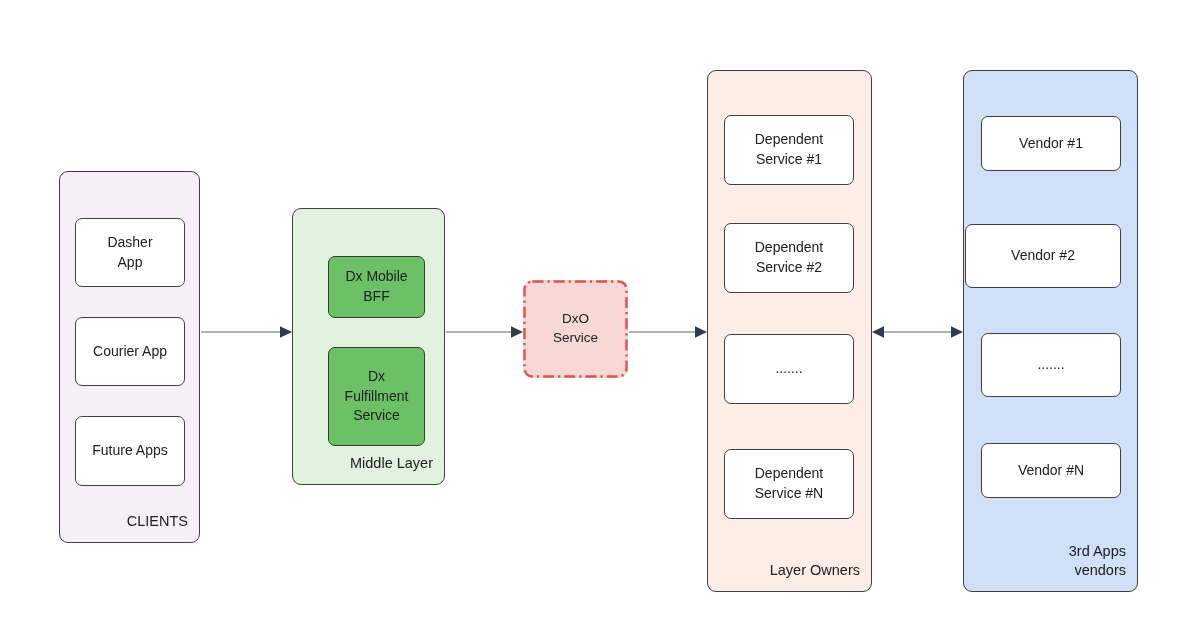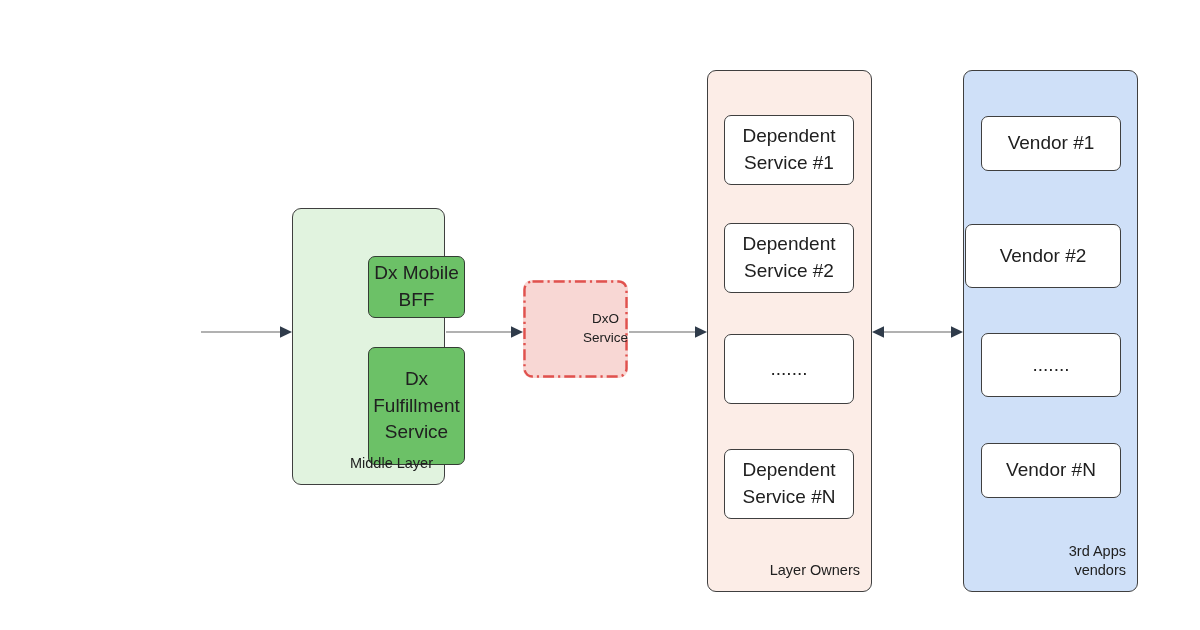--- a/index.html
+++ b/index.html
@@ -28,51 +28,51 @@
     position: absolute;
     background: var(--node_bg, #ffffff);
     border: 1.4px solid var(--edge, #3f3f3f);
     border-radius: 7px;
     box-sizing: border-box;
     display: flex;
     align-items: center;
     justify-content: center;
     text-align: center;
     white-space: pre-line;
-    font-size: 19px;
+    font-size: 14px;
     line-height: 1.4;
   }
   .group-label {
     position: absolute;
     right: 11px;
     bottom: 11px;
     font-size: 14.5px;
     line-height: 1.3;
     text-align: right;
     white-space: pre-line;
     margin-top: 22px;
   }
   
   .g-clients { left: 59px; top: 171px; width: 141px; height: 372px; background: var(--clients_bg, #f7eefa); }
   .g-clients .n-1 { left: 15px; top: 46px;  width: 110px; height: 69px; }
   .g-clients .n-2 { left: 15px; top: 145px; width: 110px; height: 69px; }
   .g-clients .n-3 { left: 15px; top: 244px; width: 110px; height: 70px; }
   
   .g-middle { left: 292px; top: 208px; width: 153px; height: 277px; background: var(--middle_bg, #e1f3df); }
-  .g-middle .node { background: var(--service_green, #6cc167); border-color: #343d34; margin-left: 40px; }
+  .g-middle .node { background: var(--service_green, #6cc167); border-color: #343d34; }
   .g-middle .n-1 { left: 35px; top: 47px;  width: 97px; height: 62px; }
-  .g-middle .n-2 { left: 35px; top: 138px; width: 97px; height: 118px; }
+  .g-middle .n-2 { left: 35px; top: 138px; width: 97px; height: 99px; }
   
   .dxo {
     position: absolute;
     left: 523px; top: 280px; width: 105px; height: 98px;
     background: var(--dxo_bg, #f8d7d4);
     border-radius: 9px;
     box-sizing: border-box;
-    display: flex; align-items: center; justify-content: flex-end;
+    display: flex; align-items: center; justify-content: center;
     text-align: center; white-space: pre-line;
     font-size: 13.5px; line-height: 1.4;
   }
   .dxo-border { position: absolute; left: 0; top: 0; width: 100%; height: 100%; }
   .dxo-label { position: relative; }
   
   .g-step { left: 707px; top: 70px; width: 165px; height: 522px; background: var(--step_bg, #fcede7); }
   .g-step .n-1 { left: 16px; top: 44px;  width: 130px; height: 70px; }
   .g-step .n-2 { left: 16px; top: 152px; width: 130px; height: 70px; }
   .g-step .n-3 { left: 16px; top: 263px; width: 130px; height: 70px; }
@@ -102,20 +102,27 @@
       <line x1="629" y1="332" x2="696" y2="332" style="stroke:var(--arrow_line,#979797);stroke-width:1.6"></line>
       <polygon points="695,326.2 707,332 695,337.8" style="fill:var(--arrow_head,#2f3b4a)"></polygon>
     </g>
     <g>
       <line x1="884" y1="332" x2="951" y2="332" style="stroke:var(--arrow_line,#979797);stroke-width:1.6"></line>
       <polygon points="884,326.2 872,332 884,337.8" style="fill:var(--arrow_head,#2f3b4a)"></polygon>
       <polygon points="951,326.2 963,332 951,337.8" style="fill:var(--arrow_head,#2f3b4a)"></polygon>
     </g>
   </svg>
 
+  <section class="group g-clients">
+    <div class="node n-1">Dasher
+App</div>
+    <div class="node n-2">Courier App</div>
+    <div class="node n-3">Future Apps</div>
+    <div class="group-label">CLIENTS</div>
+  </section>
 
   <section class="group g-middle">
     <div class="node n-1">Dx Mobile
 BFF</div>
     <div class="node n-2">Dx
 Fulfillment
 Service</div>
     <div class="group-label">Middle Layer</div>
   </section>
 

